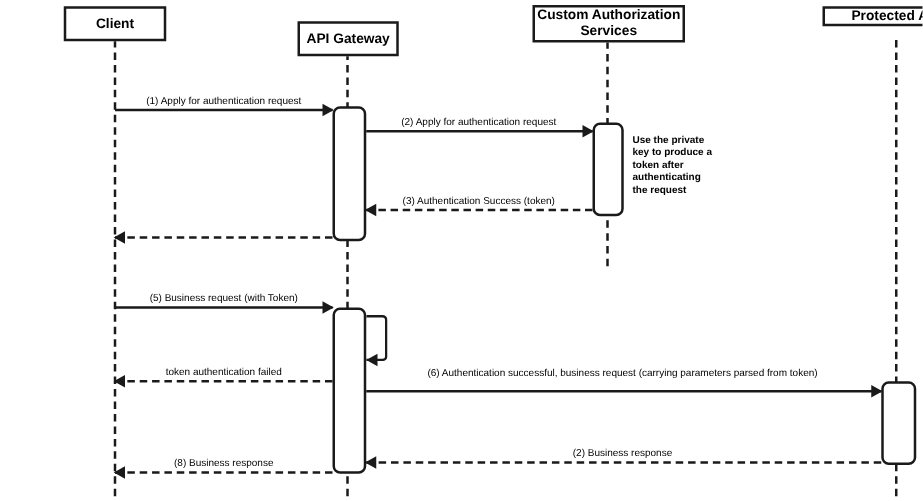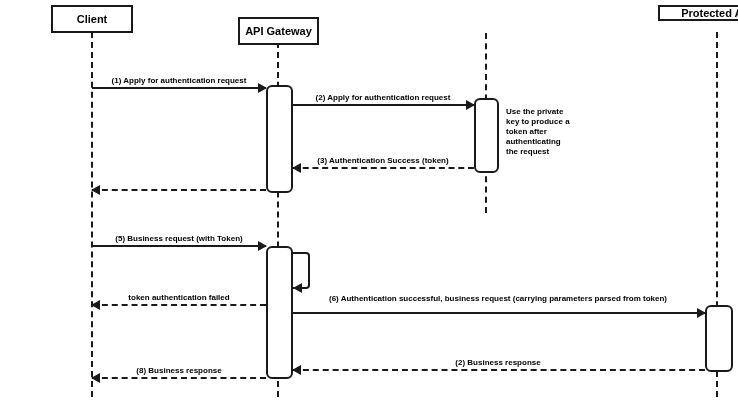--- a/index.html
+++ b/index.html
@@ -18,21 +18,21 @@
     border-radius:6px;z-index:2;
   }
   .msg{position:absolute;height:0;z-index:3;}
   .msg .line{position:absolute;left:0;right:0;top:-1px;border-top:2px solid #1a1a1a;}
   .msg.dashed .line{border-top-style:dashed;}
   .head{position:absolute;width:0;height:0;}
   .head.right{right:-1px;top:-5px;border-left:9px solid #1a1a1a;border-top:5px solid transparent;border-bottom:5px solid transparent;}
   .head.left{left:-1px;top:-5px;border-right:9px solid #1a1a1a;border-top:5px solid transparent;border-bottom:5px solid transparent;}
   .msg-label{
     position:absolute;transform:translateX(-50%);white-space:nowrap;
-    font-size:8px;font-weight:bold;line-height:10px;z-index:3;background:transparent;
+    font-size:8px;font-weight:normal;line-height:10px;z-index:3;background:transparent;
   }
   .selfloop{
     position:absolute;box-sizing:content-box;border:2px solid #1a1a1a;border-left:none;
     border-radius:0 4px 4px 0;z-index:3;
   }
   .selfloop .head{left:0;bottom:-6px;border-right:9px solid #1a1a1a;border-top:5px solid transparent;border-bottom:5px solid transparent;}
   .free-label{
     position:absolute;font-size:8px;font-weight:bold;line-height:10px;
     white-space:pre-line;z-index:3;
   }
@@ -45,20 +45,24 @@
   <div class="lifeline" style="left:45px;top:32px;height:365px"></div>
   <div class="lifeline" style="left:231px;top:32px;height:365px"></div>
   <div class="lifeline" style="left:439px;top:33px;height:180px"></div>
   <div class="lifeline" style="left:670px;top:32px;height:365px"></div>
 
   <div class="participant" style="left:5px;top:5px;width:82px;height:28px">
     <span>Client</span>
   </div>
   <div class="participant" style="left:192px;top:17px;width:81px;height:28px">
     <span>API Gateway</span>
+  </div>
+  <div class="participant" style="left:380px;top:4px;width:122px;height:30px">
+    <span>Custom Authorization
+Services</span>
   </div>
   <div class="participant" style="left:612px;top:5px;width:118px;height:16px">
     <span>Protected API</span>
   </div>
 
   <div class="activation" style="left:220px;top:85px;width:27px;height:108px"></div>
   <div class="activation" style="left:428px;top:98px;width:25px;height:75px"></div>
   <div class="activation" style="left:220px;top:246px;width:27px;height:133px"></div>
   <div class="activation" style="left:659px;top:305px;width:28px;height:67px"></div>
 

